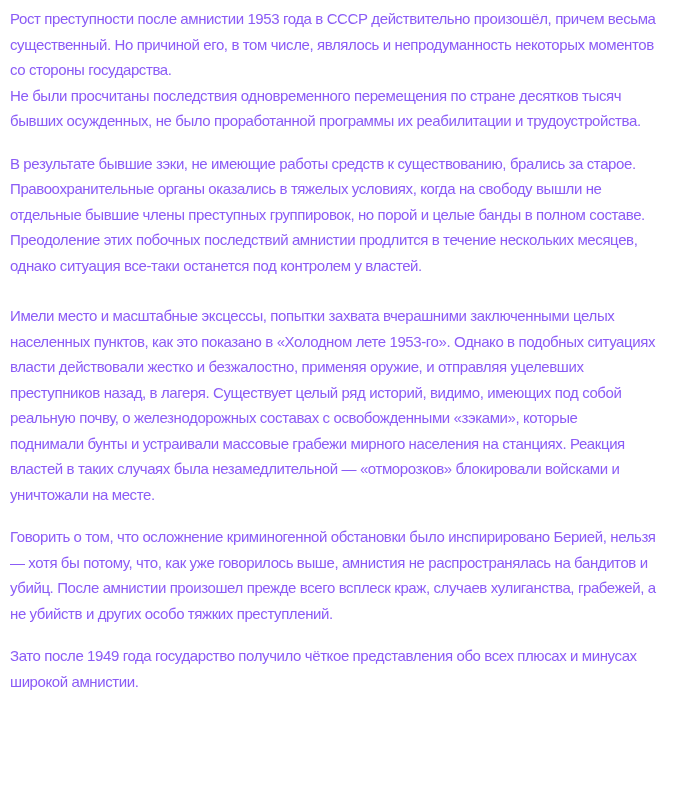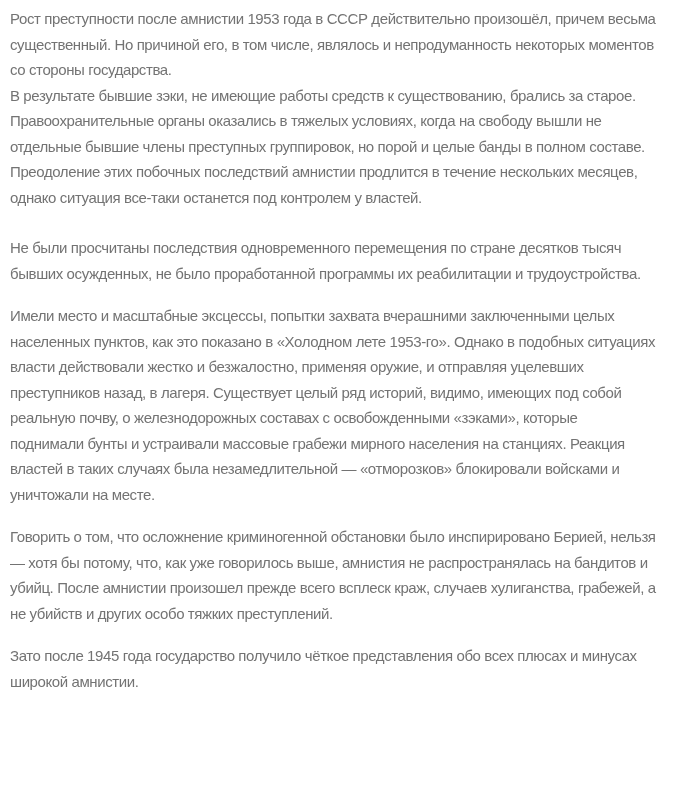--- a/index.html
+++ b/index.html
@@ -17,51 +17,51 @@
     padding: 6px 8px 0 10px;
     background: #ffffff;
     font-family: "Liberation Sans", "DejaVu Sans", sans-serif;
   }
   .para {
     margin: 0 0 17px 0;
     white-space: pre-line;
     font-size: 15px;
     line-height: 25.5px;
     letter-spacing: -0.4px;
-    color: #737373;
+    color: #8b5cf6;
     font-weight: 400;
   }
   .para.no-gap {
     margin-bottom: 0;
   }
   .para.gap-lg {
     margin-bottom: 25px;
   }
 </style>
 </head>
 <body>
 
 <main class="page">
   <p class="para no-gap">Рост преступности после амнистии 1953 года в СССР действительно произошёл, причем весьма
 существенный. Но причиной его, в том числе, являлось и непродуманность некоторых моментов
 со стороны государства.</p>
+  <p class="para">Не были просчитаны последствия одновременного перемещения по стране десятков тысяч
+бывших осужденных, не было проработанной программы их реабилитации и трудоустройства.</p>
   <p class="para gap-lg">В результате бывшие зэки, не имеющие работы средств к существованию, брались за старое.
 Правоохранительные органы оказались в тяжелых условиях, когда на свободу вышли не
 отдельные бывшие члены преступных группировок, но порой и целые банды в полном составе.
 Преодоление этих побочных последствий амнистии продлится в течение нескольких месяцев,
 однако ситуация все-таки останется под контролем у властей.</p>
-  <p class="para">Не были просчитаны последствия одновременного перемещения по стране десятков тысяч
-бывших осужденных, не было проработанной программы их реабилитации и трудоустройства.</p>
   <p class="para">Имели место и масштабные эксцессы, попытки захвата вчерашними заключенными целых
 населенных пунктов, как это показано в «Холодном лете 1953-го». Однако в подобных ситуациях
 власти действовали жестко и безжалостно, применяя оружие, и отправляя уцелевших
 преступников назад, в лагеря. Существует целый ряд историй, видимо, имеющих под собой
 реальную почву, о железнодорожных составах с освобожденными «зэками», которые
 поднимали бунты и устраивали массовые грабежи мирного населения на станциях. Реакция
 властей в таких случаях была незамедлительной — «отморозков» блокировали войсками и
 уничтожали на месте.</p>
   <p class="para">Говорить о том, что осложнение криминогенной обстановки было инспирировано Берией, нельзя
 — хотя бы потому, что, как уже говорилось выше, амнистия не распространялась на бандитов и
 убийц. После амнистии произошел прежде всего всплеск краж, случаев хулиганства, грабежей, а
 не убийств и других особо тяжких преступлений.</p>
-  <p class="para">Зато после 1945 года государство получило чёткое представления обо всех плюсах и минусах
+  <p class="para">Зато после 1949 года государство получило чёткое представления обо всех плюсах и минусах
 широкой амнистии.</p>
 </main>
 
 </body></html>

